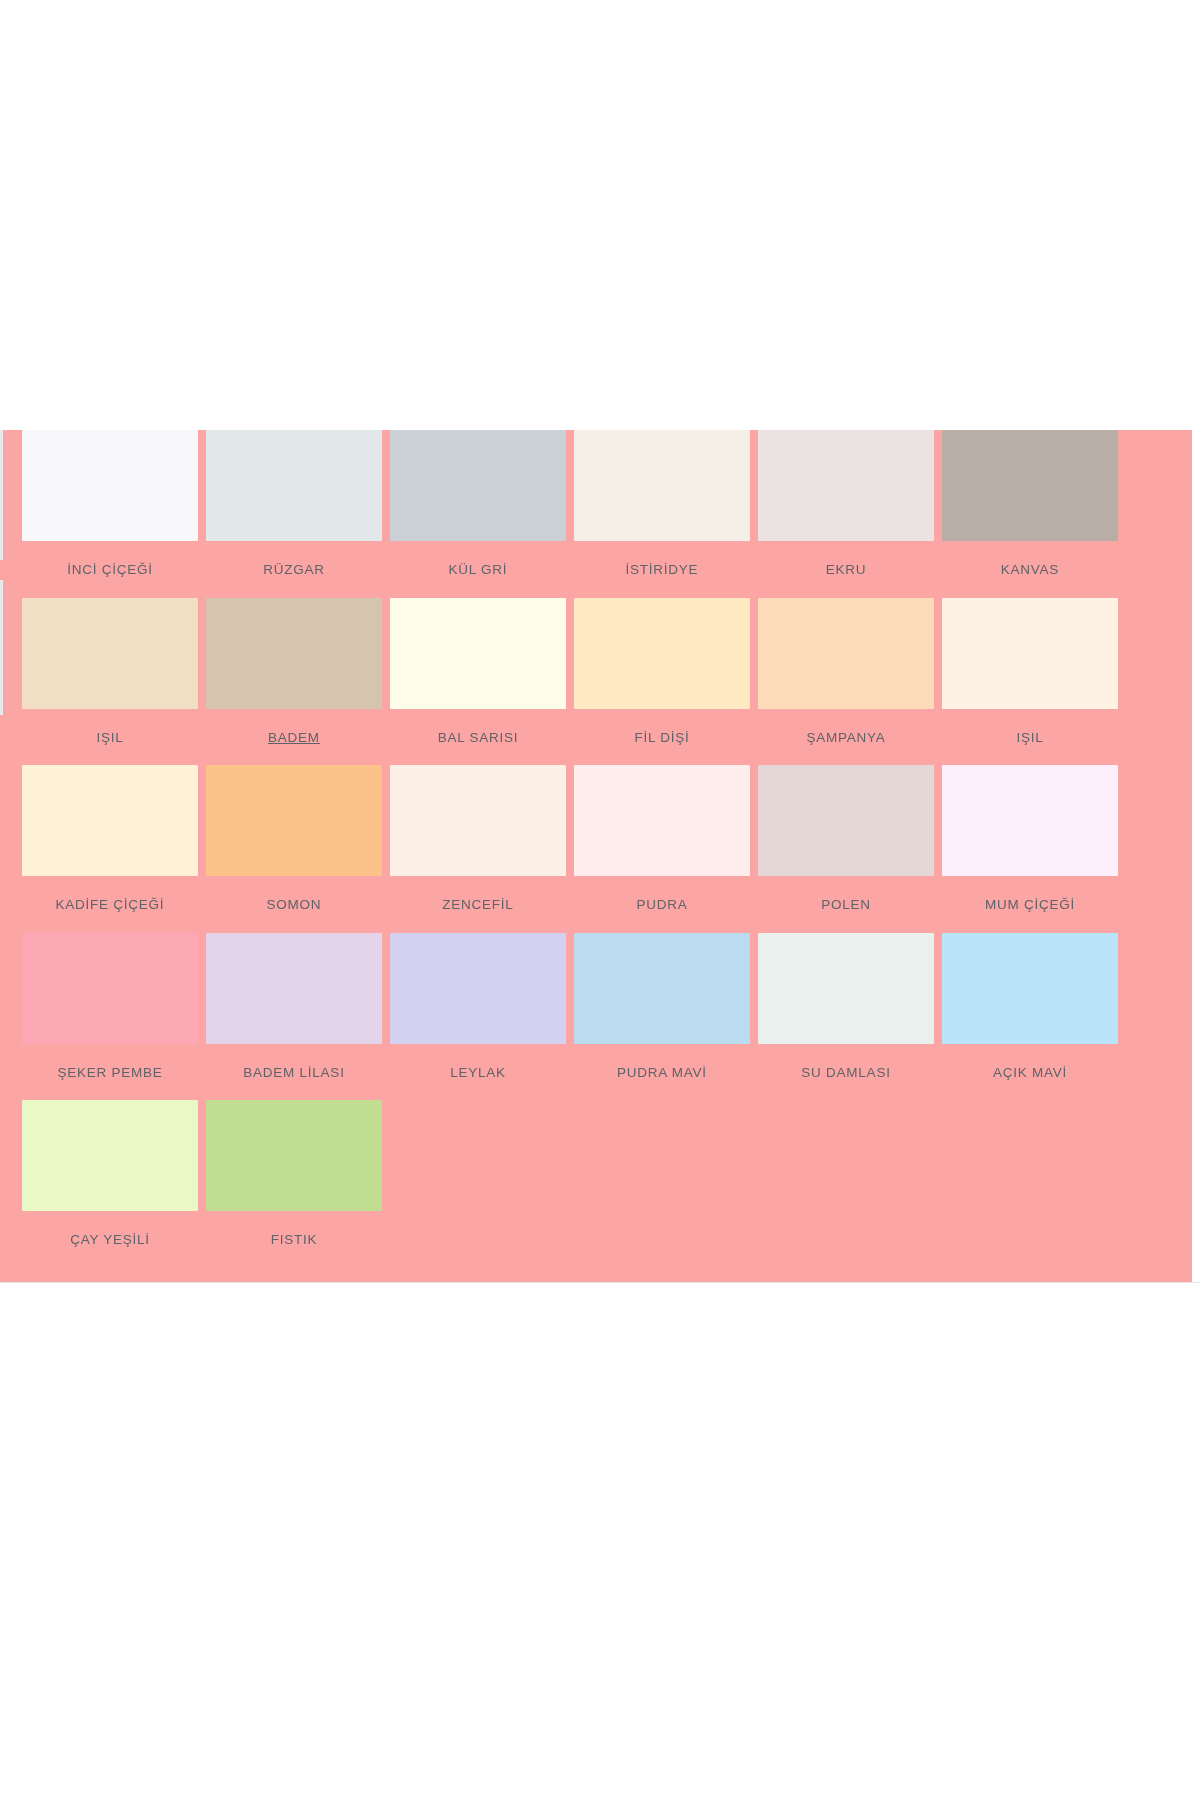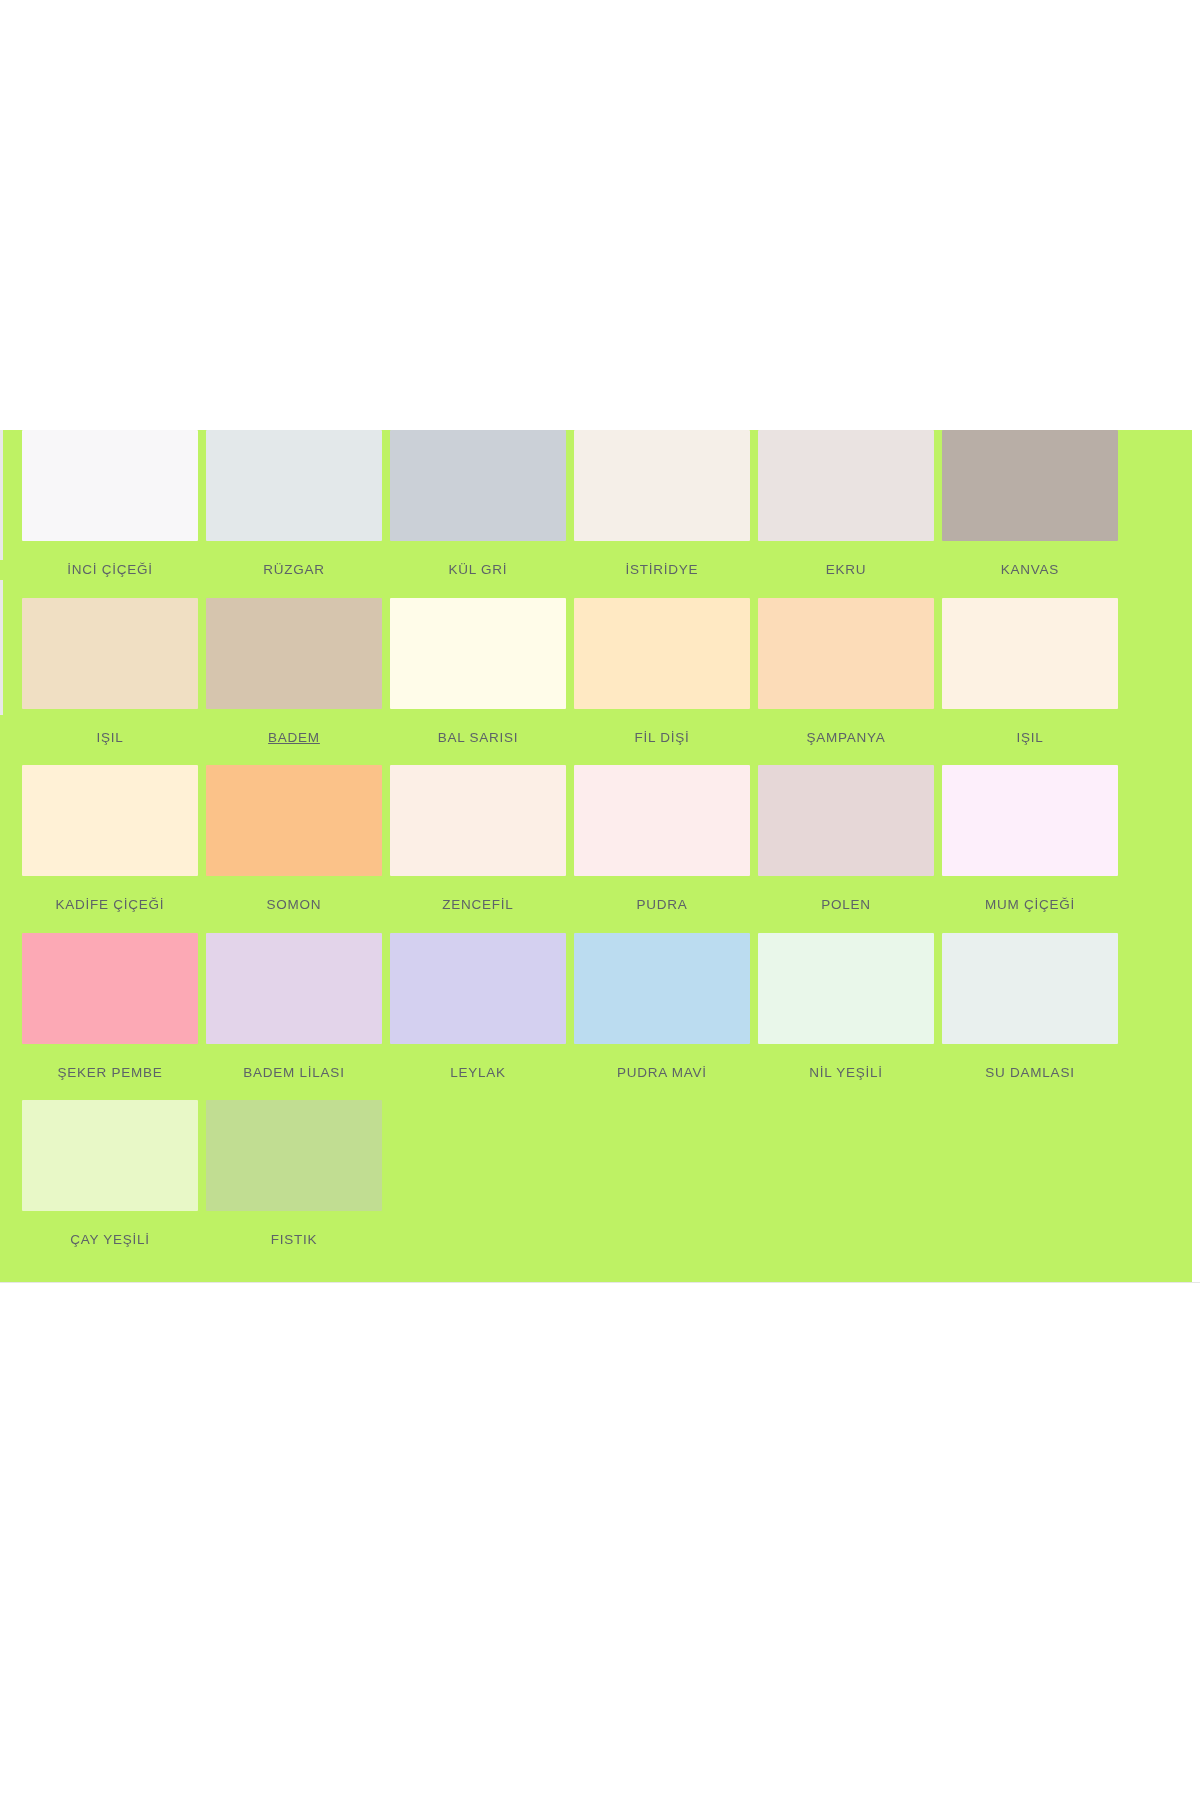--- a/index.html
+++ b/index.html
@@ -28,21 +28,21 @@
 
   
   #top-spacer {
     height: 430px;
   }
 
   
   #palette-block {
     position: relative;
     width: 1192px;
-    background: #bef264;
+    background: #fca5a5;
     box-sizing: border-box;
     padding-left: 0px;
   }
 
   
   .edge-rule {
     position: absolute;
     left: 0;
     width: 3px;
     background: #e8e8e8;
@@ -191,28 +191,28 @@
         </div>
         <div class="swatch-cell">
           <span class="swatch-chip" style="background: rgb(212, 208, 240);"></span>
           <span class="swatch-label" style="color: rgb(93, 99, 104);">LEYLAK</span>
         </div>
         <div class="swatch-cell">
           <span class="swatch-chip" style="background: rgb(187, 220, 240);"></span>
           <span class="swatch-label" style="color: rgb(93, 99, 104);">PUDRA MAVİ</span>
         </div>
         <div class="swatch-cell">
-          <span class="swatch-chip" style="background: rgb(233, 247, 234);"></span>
-          <span class="swatch-label" style="color: rgb(93, 99, 104);">NİL YEŞİLİ</span>
-        </div>
-        <div class="swatch-cell">
           <span class="swatch-chip" style="background: rgb(233, 240, 238);"></span>
           <span class="swatch-label" style="color: rgb(93, 99, 104);">SU DAMLASI</span>
         </div>
         <div class="swatch-cell">
+          <span class="swatch-chip" style="background: rgb(185, 228, 249);"></span>
+          <span class="swatch-label" style="color: rgb(93, 99, 104);">AÇIK MAVİ</span>
+        </div>
+        <div class="swatch-cell">
           <span class="swatch-chip" style="background: rgb(232, 248, 199);"></span>
           <span class="swatch-label" style="color: rgb(93, 99, 104);">ÇAY YEŞİLİ</span>
         </div>
         <div class="swatch-cell">
           <span class="swatch-chip" style="background: rgb(193, 221, 146);"></span>
           <span class="swatch-label" style="color: rgb(93, 99, 104);">FISTIK</span>
         </div>
       </div>
 
     <div id="bottom-rule" style="background: rgb(230, 230, 230);"></div>

